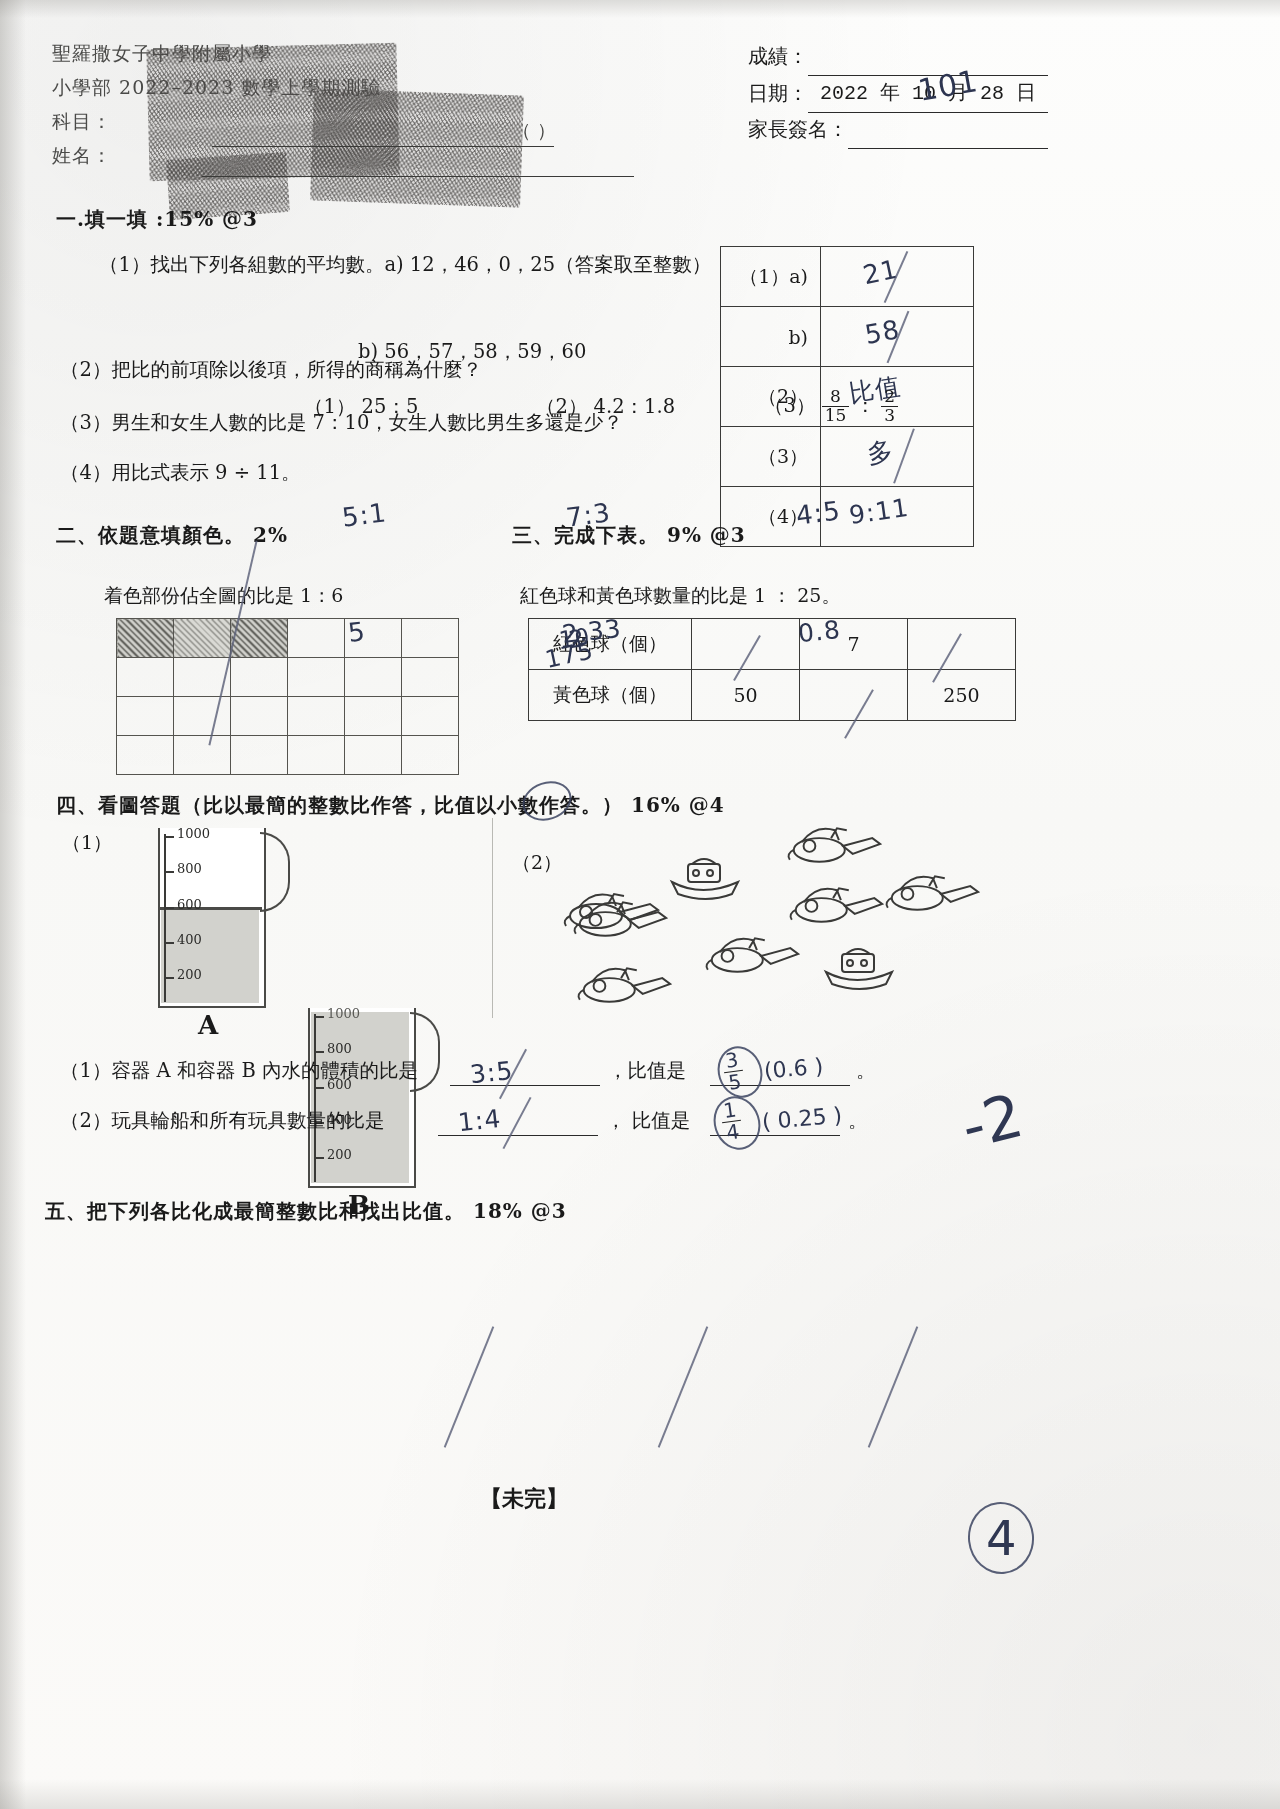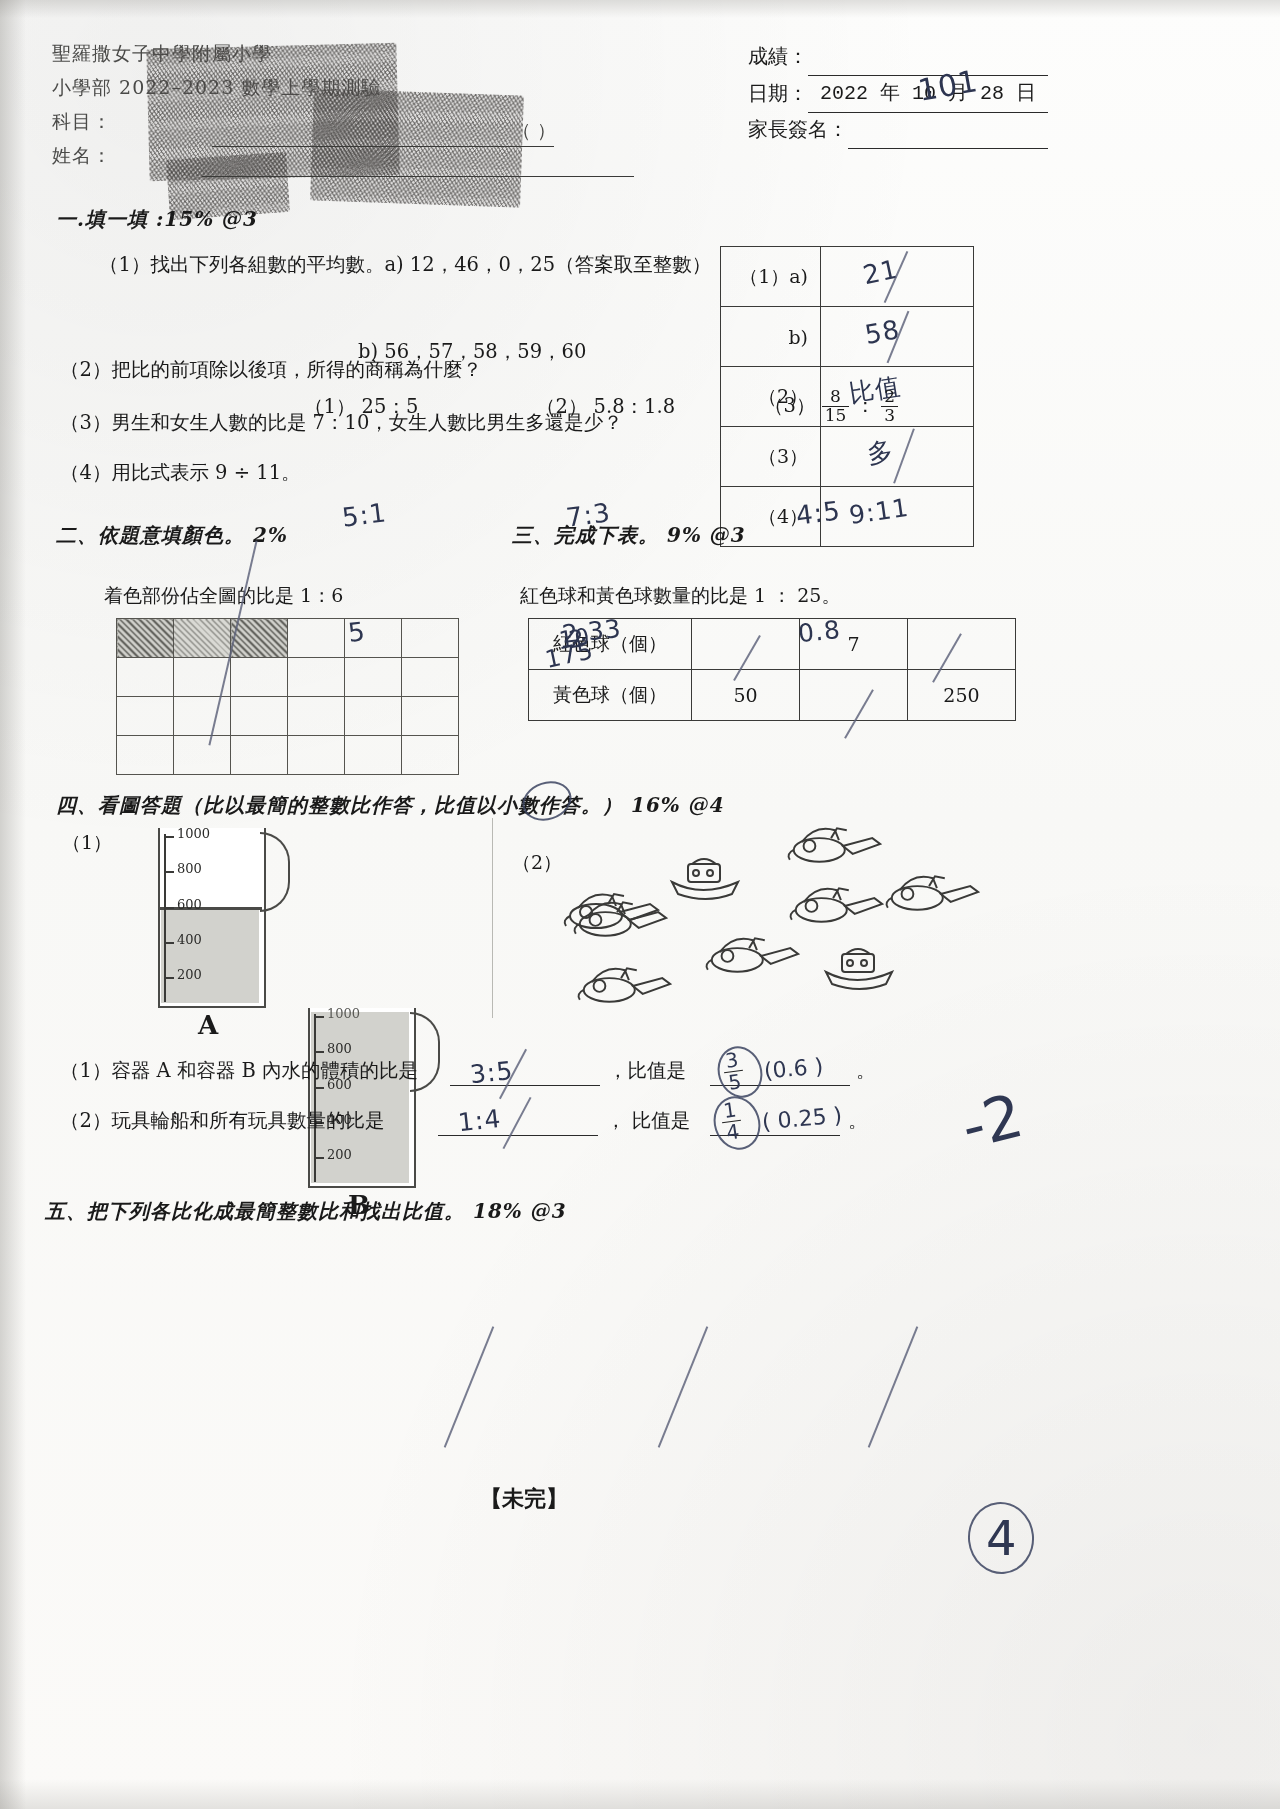--- a/index.html
+++ b/index.html
@@ -54,21 +54,21 @@
   
   .hw{
     font-family:"DejaVu Sans","Liberation Sans",sans-serif;
     color:#2d3550;font-weight:400;
     transform:rotate(-7deg);
     letter-spacing:1px;
   }
   .hw2{font-family:"DejaVu Sans","Liberation Sans",sans-serif;color:#2f3752;}
 
   
-  .sechead{font-size:20px;font-weight:bold;letter-spacing:1px;white-space:nowrap;font-style:italic;}
+  .sechead{font-size:20px;font-weight:bold;letter-spacing:1px;white-space:nowrap;}
   .qline{font-size:19.5px;line-height:30px;white-space:nowrap;}
 
   
   table.grid{border-collapse:collapse;}
   table.grid td{border:1.4px solid #3a3a38;font-size:19px;}
 
   
   #ans-table{left:720px;top:246px;}
   #ans-table td.k{width:86px;height:57px;text-align:right;padding-right:12px;vertical-align:middle;}
   #ans-table td.v{width:150px;height:57px;position:relative;}
@@ -454,21 +454,21 @@
 <div class="abs sechead cn" style="left:45px;top:1198px;text-align:right;">五、把下列各比化成最簡整數比和找出比值。 18%   @3</div>
 
 <table id="ratio-table">
   <tbody>
       <tr>
     <td class="c0" style="height:88px;"></td>
     <td class="cell" style="padding-left:18px;">
       <span>（1）  25：5</span>
     </td>
     <td class="cell" style="padding-left:18px;">
-      <span>（2）  5.8：1.8</span>
+      <span>（2）  4.2：1.8</span>
     </td>
     <td class="cell" style="padding-left:14px;">
       <span>（3）</span>
       <span class="frac">
         <span class="n">8</span>
         <span class="d">15</span>
       </span>
       <span>：</span>
       <span class="frac">
         <span class="n">2</span>

